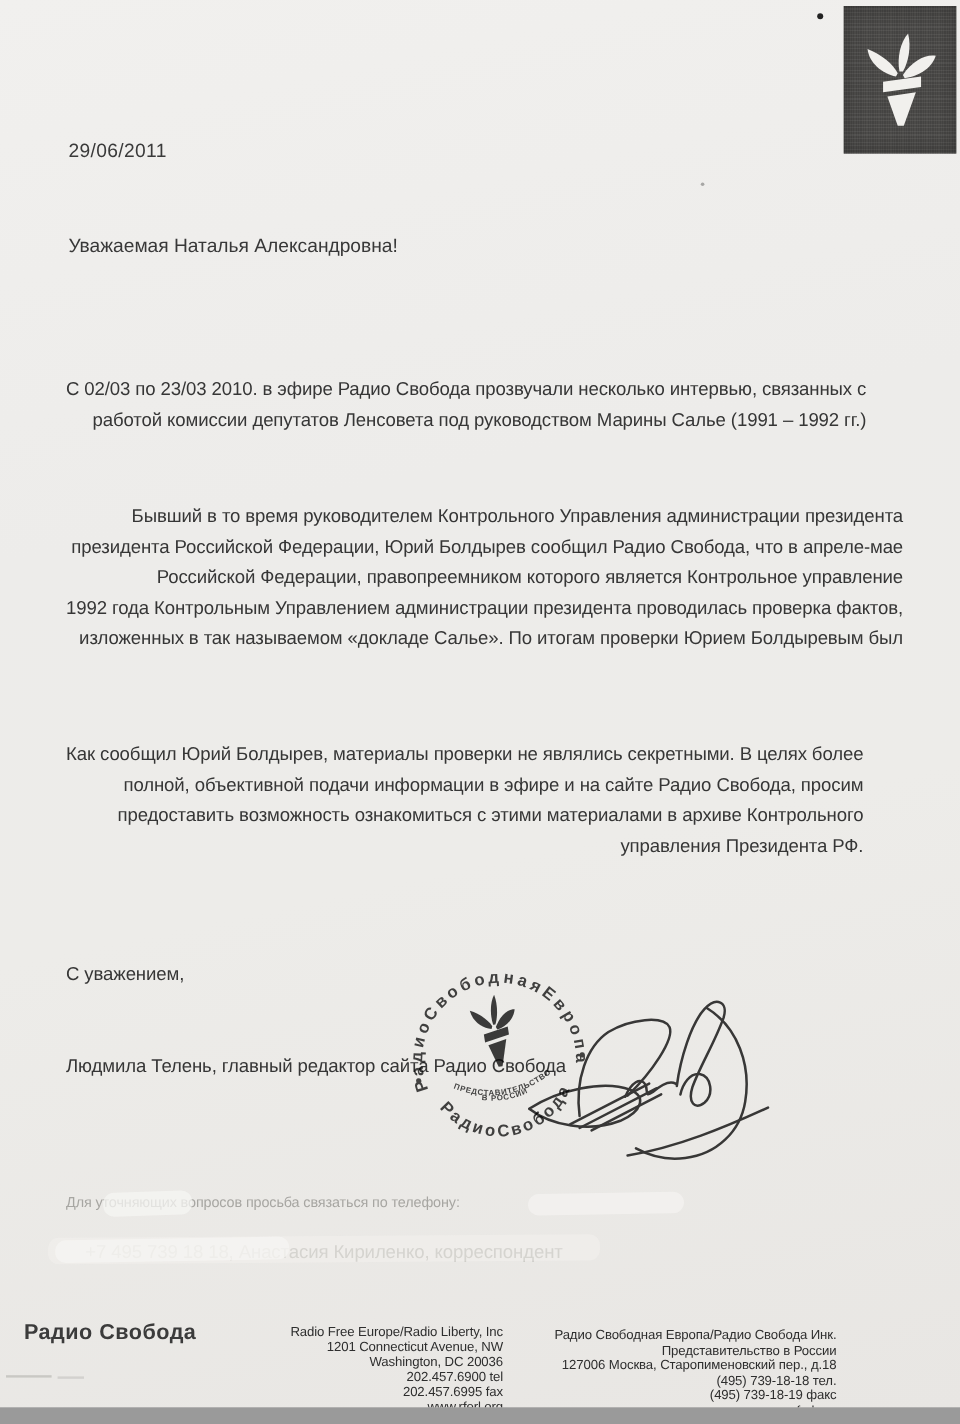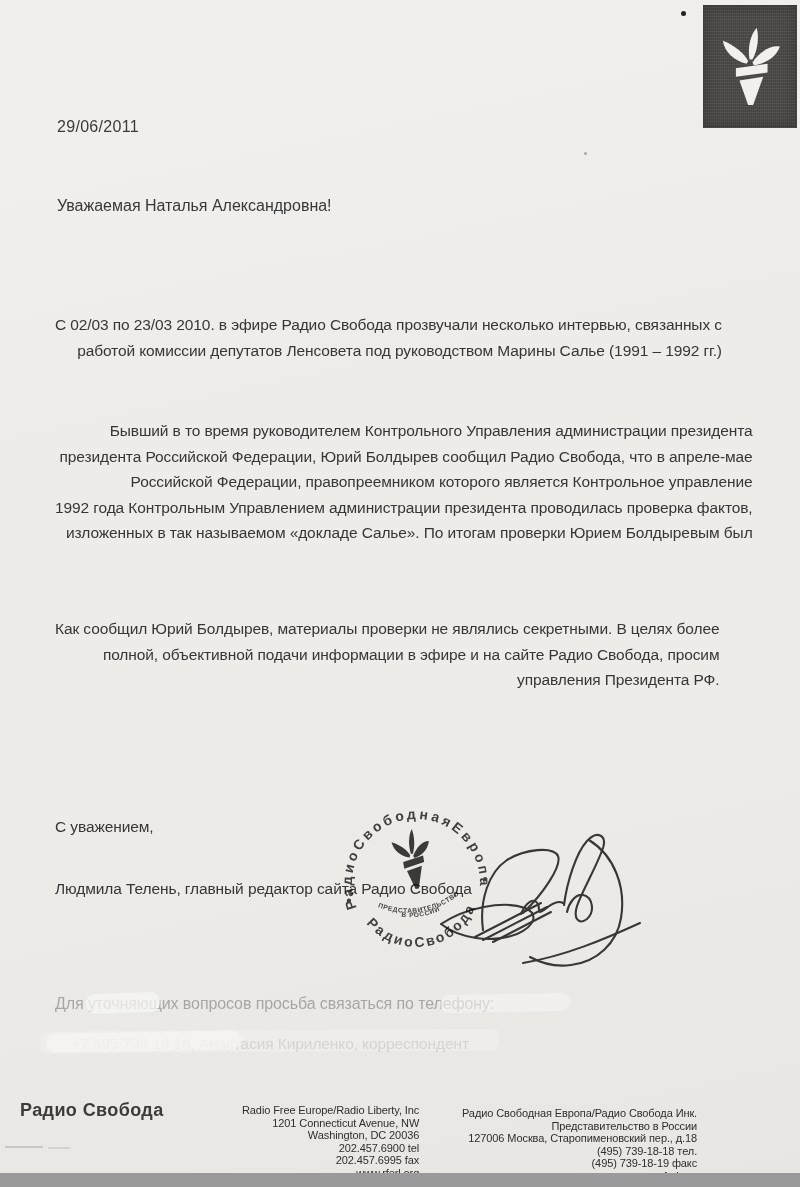--- a/index.html
+++ b/index.html
@@ -25,21 +25,21 @@
   
   .stamp-svg{left:316px;top:783px;width:200px;height:200px;transform:rotate(-9deg);
     mix-blend-mode:multiply;opacity:.86;}
   .stamp-arc{font-family:"Liberation Sans",sans-serif;font-weight:bold;font-size:14px;letter-spacing:3px;fill:#262626;}
   .stamp-arc-bottom{font-family:"Liberation Sans",sans-serif;font-weight:bold;font-size:14px;letter-spacing:2.5px;fill:#262626;}
   .stamp-small{font-family:"Liberation Sans",sans-serif;font-weight:bold;font-size:6.6px;letter-spacing:0.6px;fill:#2a2a2a;}
   
   .sig-svg{left:425px;top:806px;width:230px;height:180px;mix-blend-mode:multiply;}
   .sig-svg path{fill:none;stroke:#3c3c3c;stroke-width:2.1;stroke-linecap:round;stroke-linejoin:round;}
   
-  .faded1{font-size:16px;color:#a7a6a2;letter-spacing:-0.1px;}
+  .faded1{font-size:12px;color:#a7a6a2;letter-spacing:-0.1px;}
   .faded2{font-size:15.5px;color:#c1c0bb;letter-spacing:-0.1px;margin-left:16px;}
   .streak{background:rgba(246,245,243,.75);border-radius:9px;}
   
   .footer-brand{font-size:18px;font-weight:bold;color:#3b3b3b;letter-spacing:0.4px;}
   .addr{font-size:11px;line-height:12.5px;color:#2e2e2e;letter-spacing:-0.1px;}
   .scan-dash{height:2px;background:#c9c8c4;}
   .bottom-bar{left:84px;top:1181px;width:604px;height:6px;background:#181817;border-radius:2px;}
   .torch-white path{fill:#f1f0ed;}
   .torch-black path{fill:#1f1f1f;}
 </style>
@@ -73,24 +73,25 @@
     <div class="line">Бывший в то время руководителем Контрольного Управления администрации президента</div>
     <div class="line">президента Российской Федерации, Юрий Болдырев сообщил Радио Свобода, что в апреле-мае</div>
     <div class="line">Российской Федерации, правопреемником которого является Контрольное управление</div>
     <div class="line">1992 года Контрольным Управлением администрации президента проводилась проверка фактов,</div>
     <div class="line">изложенных в так называемом «докладе Салье». По итогам проверки Юрием Болдыревым был</div>
   </div>
 
   <div class="abs body-text" style="left:55px;top:616px;">
     <div class="line">Как сообщил Юрий Болдырев, материалы проверки не являлись секретными. В целях более</div>
     <div class="line">полной, объективной подачи информации в эфире и на сайте Радио Свобода, просим</div>
+    <div class="line">предоставить возможность ознакомиться с этими материалами в архиве Контрольного</div>
     <div class="line">управления Президента РФ.</div>
   </div>
 
-  <div class="abs line body-text" style="left:55px;top:800px;margin-top:14px;">С уважением,</div>
+  <div class="abs line body-text" style="left:55px;top:800px;">С уважением,</div>
 
   <div class="abs line body-text" style="left:55px;top:876px;">Людмила Телень, главный редактор сайта Радио Свобода</div>
 
   <svg class="abs stamp-svg" viewBox="0 0 200 200">
     <defs>
       <path id="arcTop" d="M 42,127 A 64,64 0 1,1 158,127"></path>
       <path id="arcBottom" d="M 36,100 A 64,64 0 0,0 164,100"></path>
       <path id="arcInner1" d="M 56,116 A 80,80 0 0,0 144,116"></path>
       <path id="arcInner2" d="M 70,127 A 70,70 0 0,0 130,127"></path>
     </defs>

